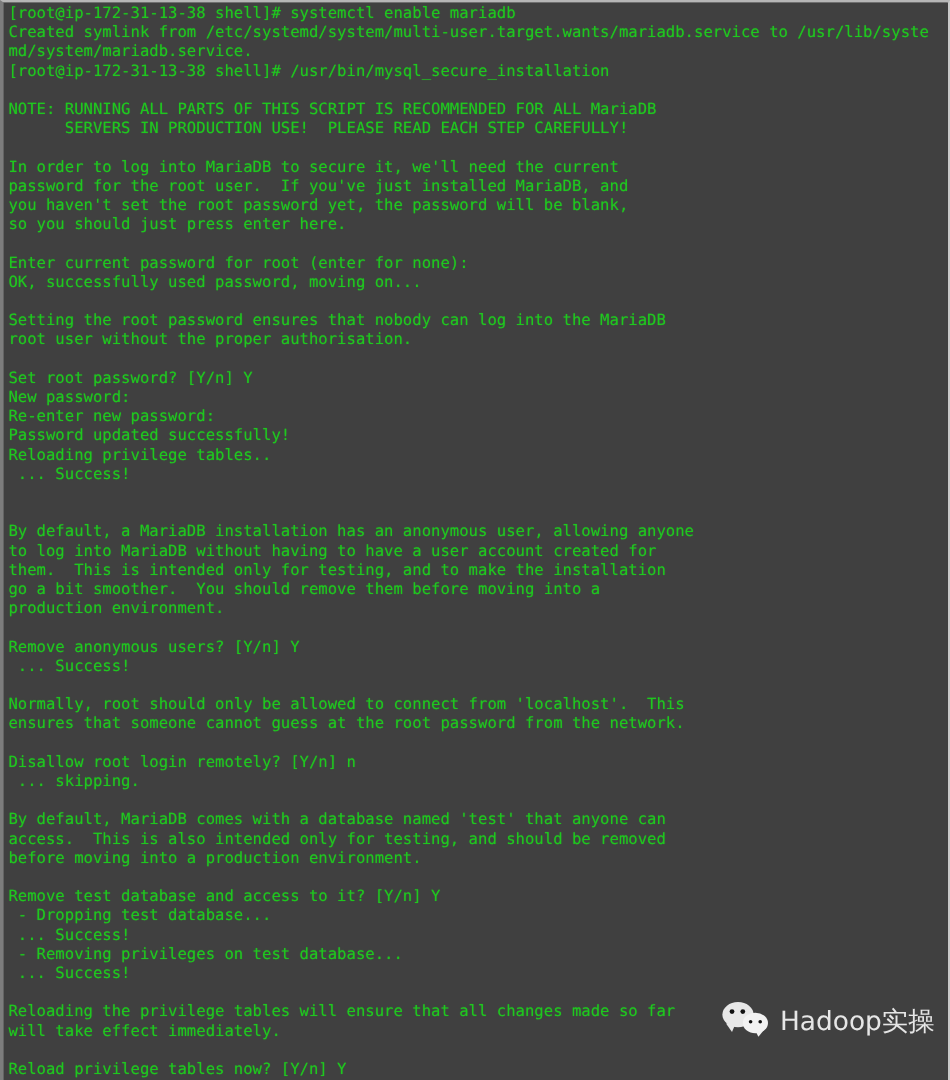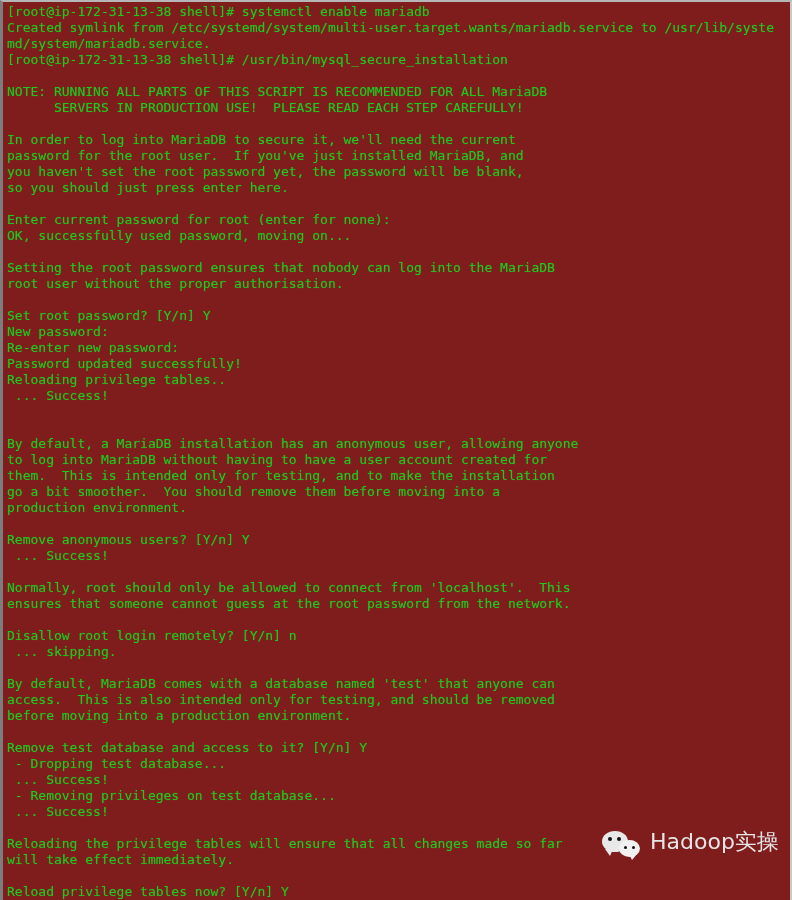--- a/index.html
+++ b/index.html
@@ -49,21 +49,21 @@
     position: absolute;
     right: 6px;
     bottom: 14px;
     width: 190px;
     height: 56px;
     pointer-events: none;
     user-select: none;
   }
   #wm-row {
     display: flex;
-    align-items: flex-start;
+    align-items: flex-end;
     gap: 8px;
     height: 34px;
     padding-left: 8px;
   }
   #wm-logo {
     width: 40px;
     height: 30px;
     position: relative;
     flex: 0 0 auto;
   }
@@ -130,21 +130,21 @@
     font-size: 17px;
     color: #8f8f8f;
     line-height: 20px;
     padding-right: 4px;
     white-space: nowrap;
   }
 </style>
 </head>
 <body>
 
-<div id="screen" style="background: #7f1d1d;">
+<div id="screen" style="background: #404040;">
 
   <div id="terminal" style="color: rgb(30, 200, 30);"><div class="tline">[root@ip-172-31-13-38 shell]# systemctl enable mariadb</div><div class="tline">Created symlink from /etc/systemd/system/multi-user.target.wants/mariadb.service to /usr/lib/syste</div><div class="tline">md/system/mariadb.service.</div><div class="tline">[root@ip-172-31-13-38 shell]# /usr/bin/mysql_secure_installation</div><div class="tline"></div><div class="tline">NOTE: RUNNING ALL PARTS OF THIS SCRIPT IS RECOMMENDED FOR ALL MariaDB</div><div class="tline">      SERVERS IN PRODUCTION USE!  PLEASE READ EACH STEP CAREFULLY!</div><div class="tline"></div><div class="tline">In order to log into MariaDB to secure it, we'll need the current</div><div class="tline">password for the root user.  If you've just installed MariaDB, and</div><div class="tline">you haven't set the root password yet, the password will be blank,</div><div class="tline">so you should just press enter here.</div><div class="tline"></div><div class="tline">Enter current password for root (enter for none):</div><div class="tline">OK, successfully used password, moving on...</div><div class="tline"></div><div class="tline">Setting the root password ensures that nobody can log into the MariaDB</div><div class="tline">root user without the proper authorisation.</div><div class="tline"></div><div class="tline">Set root password? [Y/n] Y</div><div class="tline">New password:</div><div class="tline">Re-enter new password:</div><div class="tline">Password updated successfully!</div><div class="tline">Reloading privilege tables..</div><div class="tline"> ... Success!</div><div class="tline"></div><div class="tline"></div><div class="tline">By default, a MariaDB installation has an anonymous user, allowing anyone</div><div class="tline">to log into MariaDB without having to have a user account created for</div><div class="tline">them.  This is intended only for testing, and to make the installation</div><div class="tline">go a bit smoother.  You should remove them before moving into a</div><div class="tline">production environment.</div><div class="tline"></div><div class="tline">Remove anonymous users? [Y/n] Y</div><div class="tline"> ... Success!</div><div class="tline"></div><div class="tline">Normally, root should only be allowed to connect from 'localhost'.  This</div><div class="tline">ensures that someone cannot guess at the root password from the network.</div><div class="tline"></div><div class="tline">Disallow root login remotely? [Y/n] n</div><div class="tline"> ... skipping.</div><div class="tline"></div><div class="tline">By default, MariaDB comes with a database named 'test' that anyone can</div><div class="tline">access.  This is also intended only for testing, and should be removed</div><div class="tline">before moving into a production environment.</div><div class="tline"></div><div class="tline">Remove test database and access to it? [Y/n] Y</div><div class="tline"> - Dropping test database...</div><div class="tline"> ... Success!</div><div class="tline"> - Removing privileges on test database...</div><div class="tline"> ... Success!</div><div class="tline"></div><div class="tline">Reloading the privilege tables will ensure that all changes made so far</div><div class="tline">will take effect immediately.</div><div class="tline"></div><div class="tline">Reload privilege tables now? [Y/n] Y</div></div>
 
   <div id="watermark">
     <div id="wm-row">
       <div id="wm-logo">
         <span class="bubble big"></span>
         <span class="eye b1"></span>
         <span class="eye b2"></span>
         <span class="bubble small"></span>

